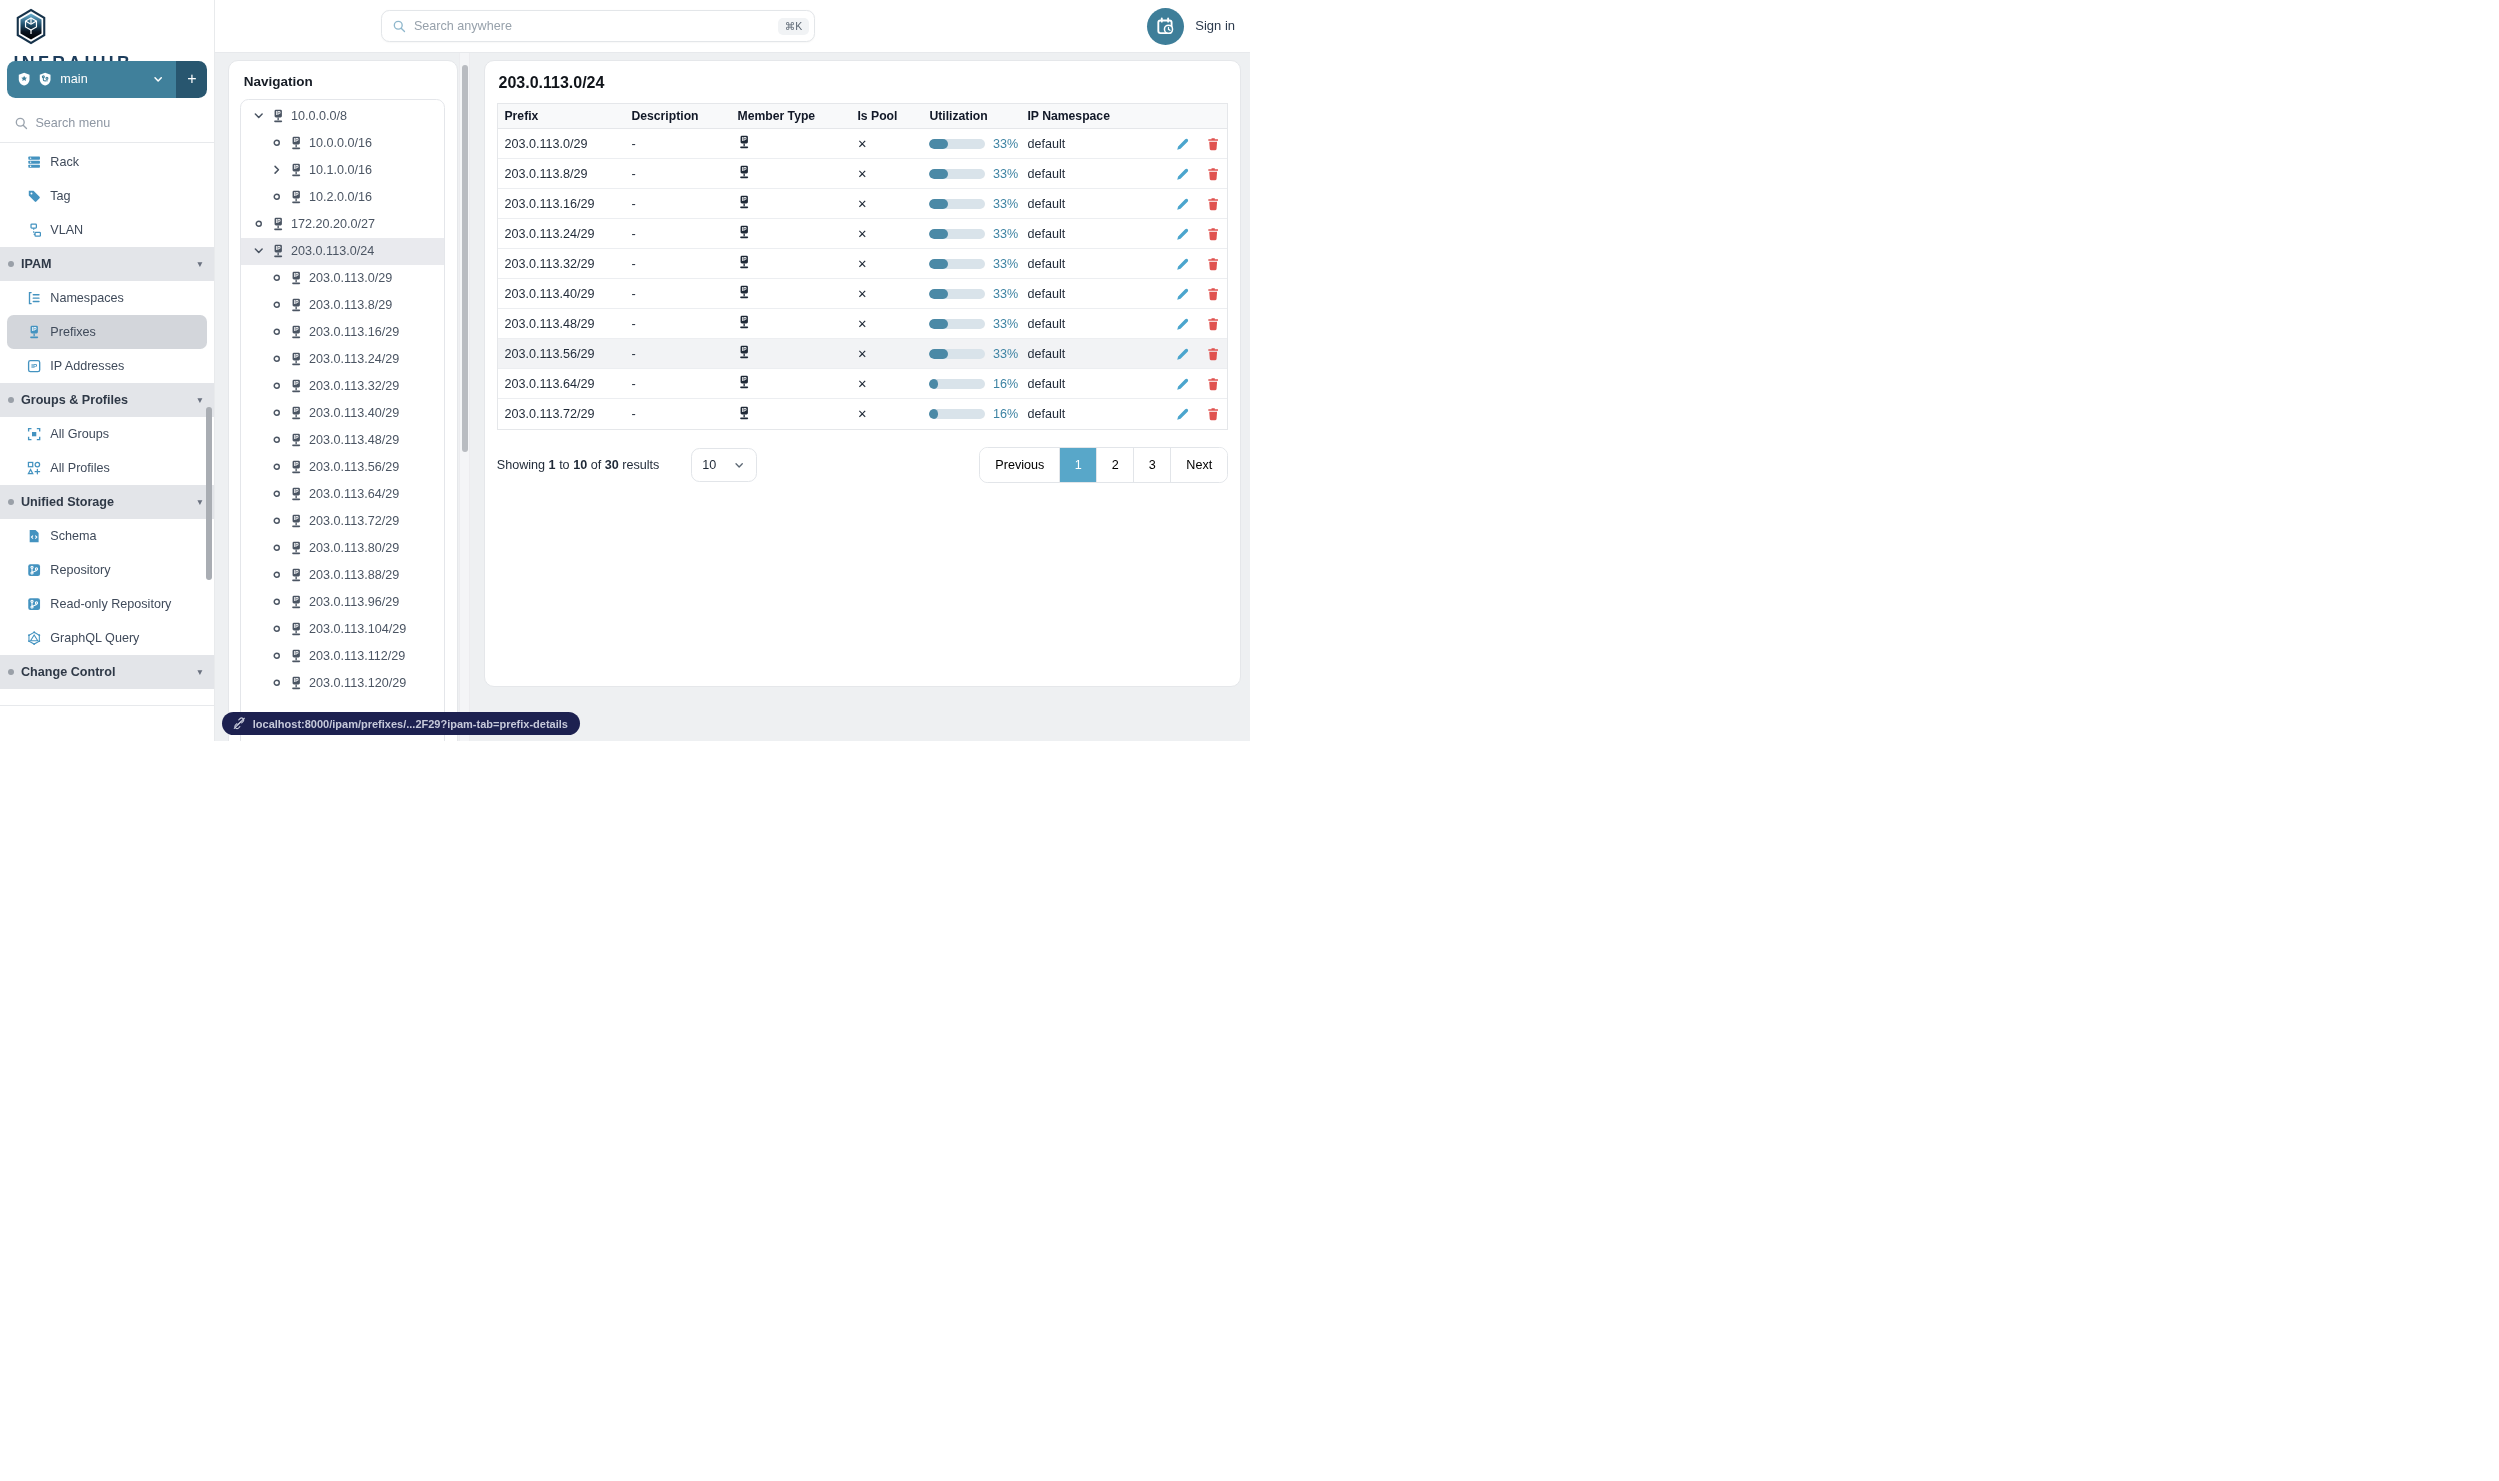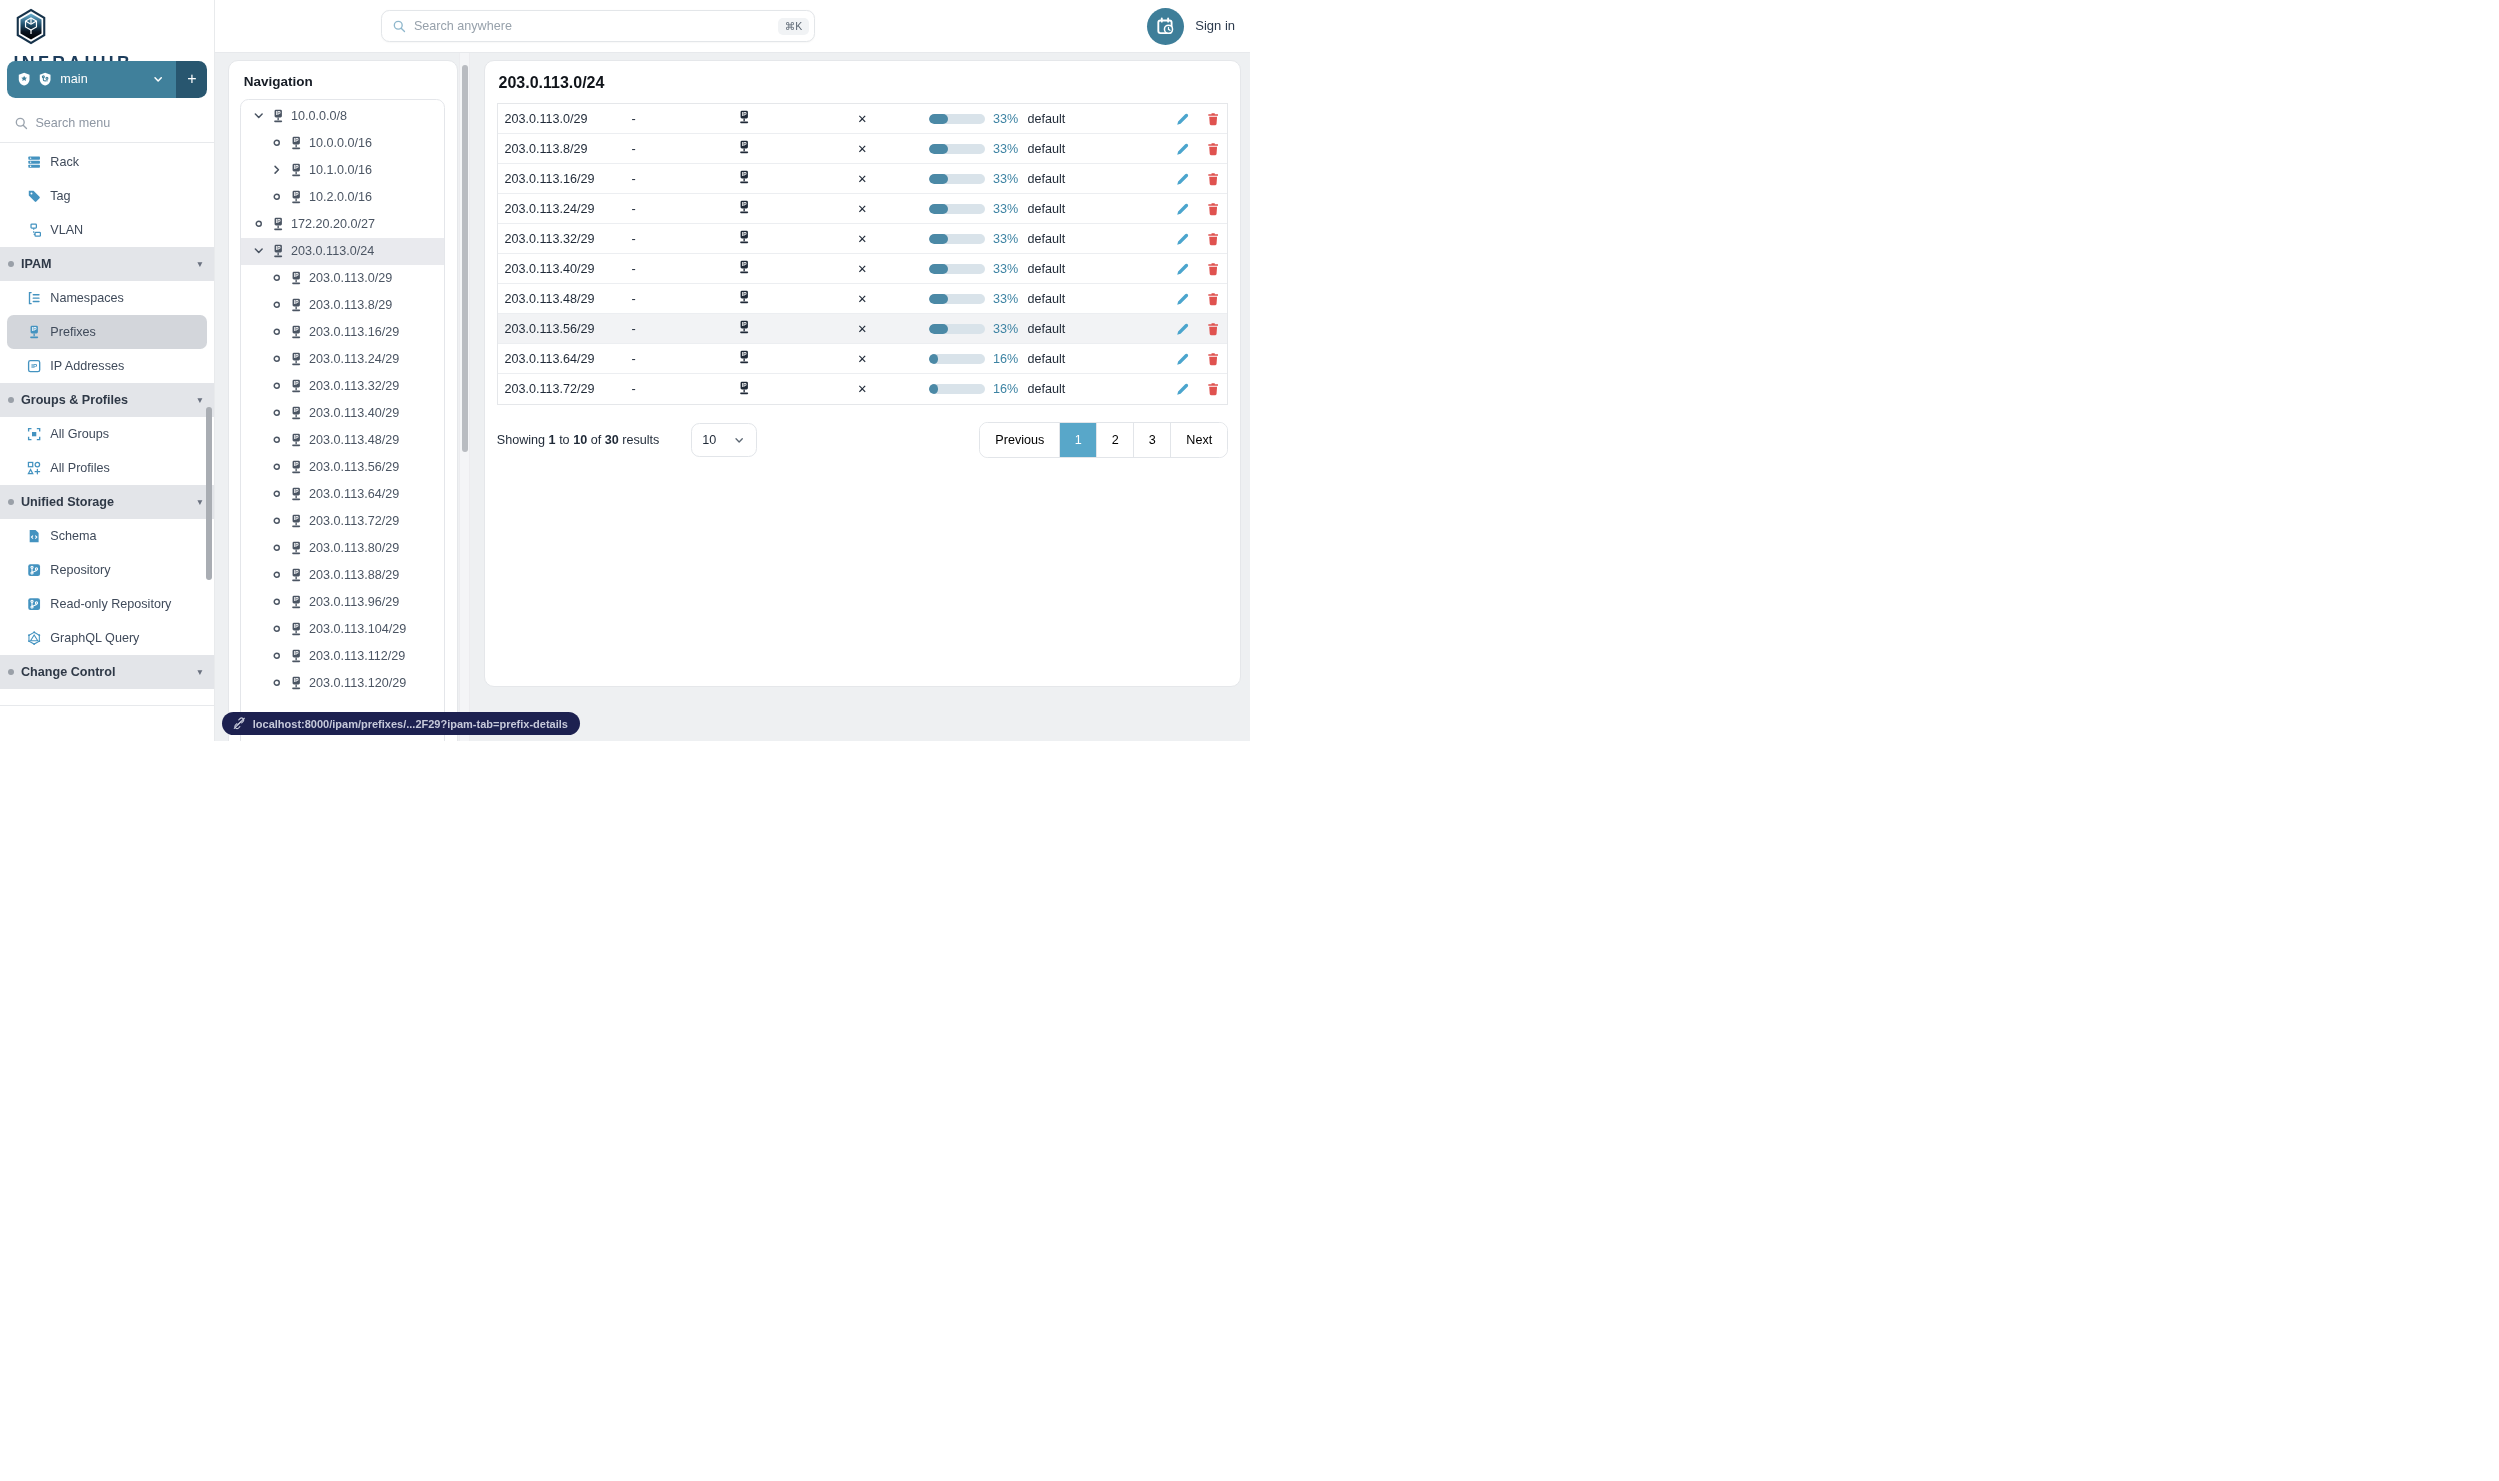--- a/index.html
+++ b/index.html
@@ -796,20 +796,29 @@
 </div>
       </section>
       <div class="nav-scrollbar">
         <div class="thumb"></div>
       </div>
 
       <section class="main-card">
         <div class="card-body">
           <h3 class="prefix-heading">203.0.113.0/24</h3>
           <div class="table">
+            <div class="t-head" id="thead">
+                <div class="th">Prefix</div>
+                <div class="th">Description</div>
+                <div class="th">Member Type</div>
+                <div class="th">Is Pool</div>
+                <div class="th">Utilization</div>
+                <div class="th">IP Namespace</div>
+                <div></div>
+              </div>
             <div id="tbody">
   <div class="tr">
     <div class="td c-prefix">203.0.113.0/29</div>
     <div class="td c-desc">-</div>
     <div class="td c-member"><span class="icon16" style="color:#1f2937">
                       <svg viewBox="0 0 16 16" width="14.3" height="14.3" style="font-size:15px">
                         <rect x="4" y="0.8" width="8.2" height="8.6" rx="1.5" fill="currentColor"></rect>
                         <text x="8.1" y="6.8" font-size="5.6" font-weight="bold" fill="#fff" text-anchor="middle" font-family="Liberation Sans,sans-serif">IP</text>
                         <line x1="8" y1="9.4" x2="8" y2="12.6" stroke="currentColor" stroke-width="1.5"></line>
                         <line x1="4.4" y1="13.8" x2="11.6" y2="13.8" stroke="currentColor" stroke-width="1.8" stroke-linecap="round"></line>

